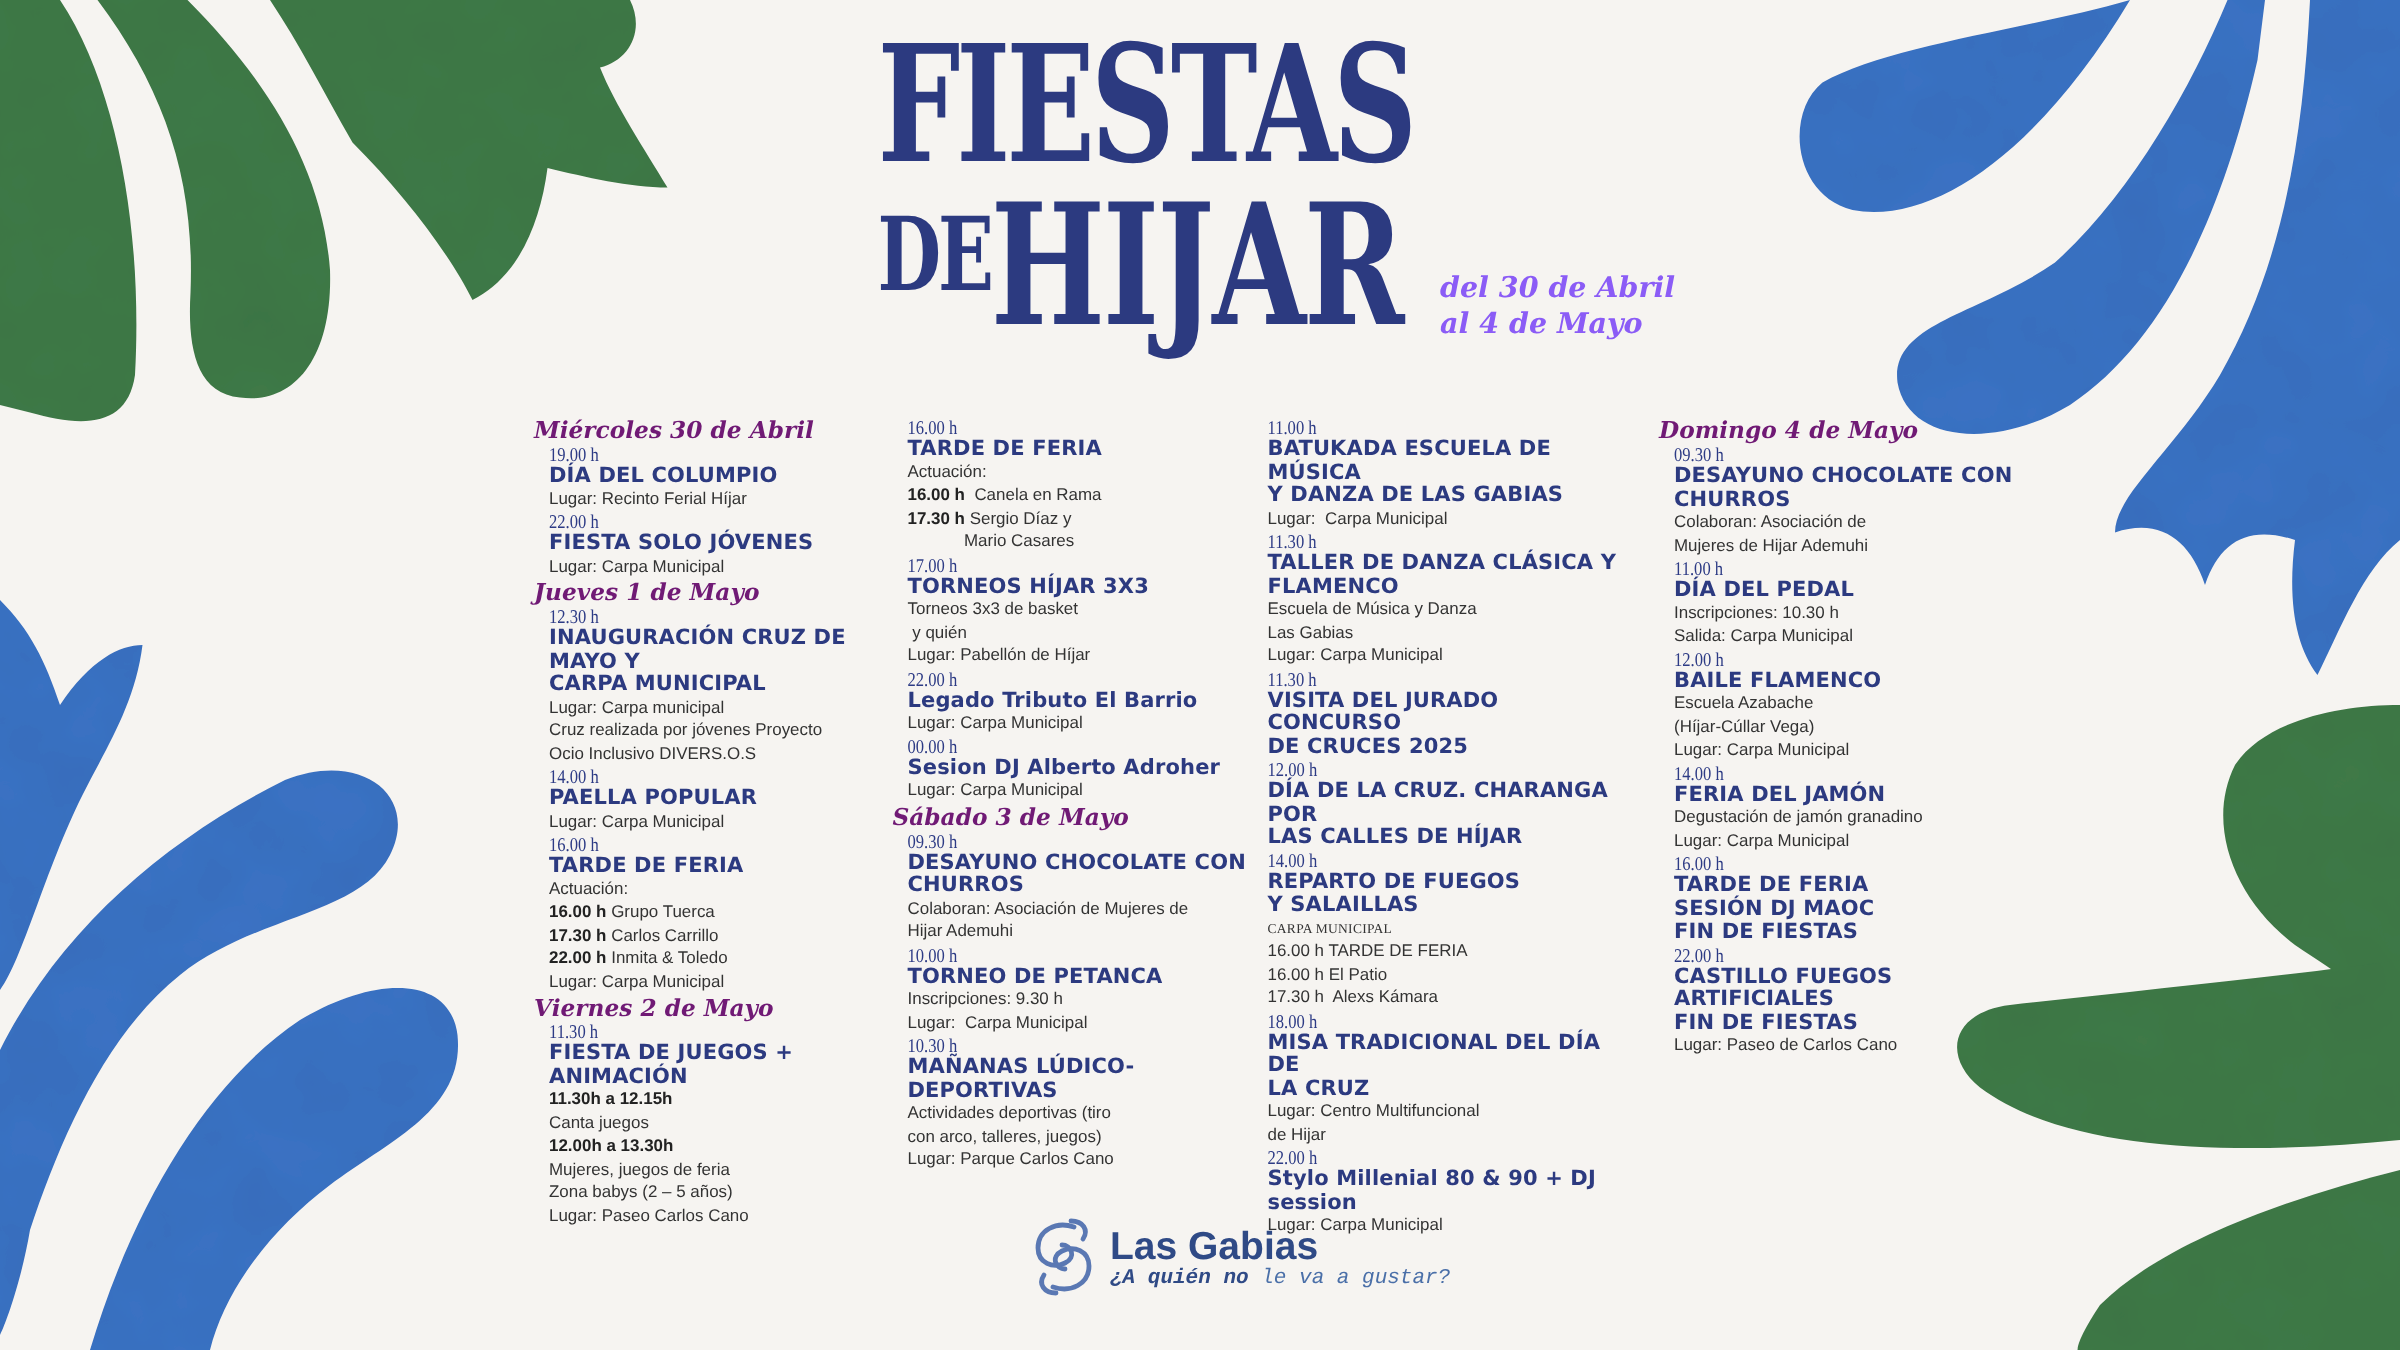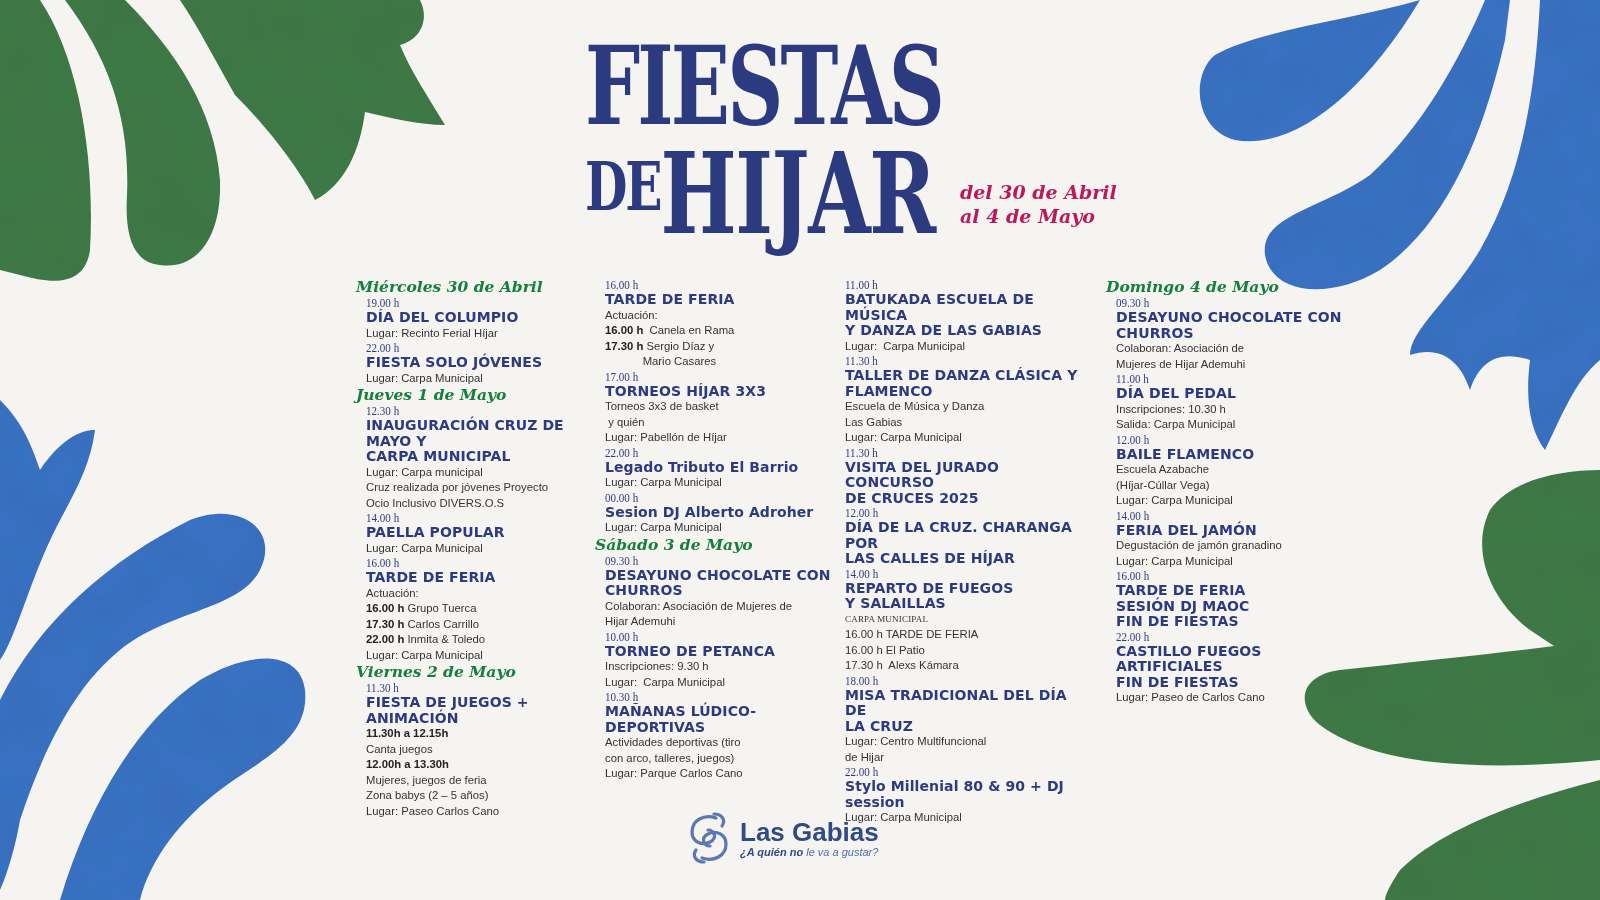--- a/index.html
+++ b/index.html
@@ -1,33 +1,33 @@
 <!DOCTYPE html>
 <html><head>
 <meta charset="utf-8">
 <style>
   html,body{margin:0;padding:0;}
   body{width:1600px;height:900px;overflow:hidden;background:#f6f4f1;position:relative;font-family:"DejaVu Sans",sans-serif;}
   .deco{position:absolute;top:0;left:0;width:1600px;height:900px;pointer-events:none;}
-  .title{position:absolute;left:585px;top:32px;color:#2c3a80;font-family:"DejaVu Serif",serif;font-weight:bold;line-height:1;}
+  .title{position:absolute;left:585px;top:16px;color:#2c3a80;font-family:"DejaVu Serif",serif;font-weight:bold;line-height:1;}
   .title .l1{font-size:108px;letter-spacing:-4px;transform:scaleX(0.72);transform-origin:left top;display:block;white-space:nowrap;}
   .title .l2{position:absolute;top:106px;left:0;white-space:nowrap;transform:scaleX(0.72);transform-origin:left top;}
   .title .de{font-size:68px;letter-spacing:-3px;vertical-align:top;position:relative;top:14px;}
   .title .hijar{font-size:112px;letter-spacing:-2px;}
-  .dates{position:absolute;left:960px;top:180px;font-family:"DejaVu Serif",serif;font-style:italic;font-weight:bold;color:#be185d;font-size:19px;line-height:24px;}
+  .dates{position:absolute;left:960px;top:180px;font-family:"DejaVu Serif",serif;font-style:italic;font-weight:bold;color:#8b5cf6;font-size:19px;line-height:24px;}
   .col{position:absolute;top:278px;width:235px;}
-  .day{font-family:"DejaVu Serif",serif;font-style:italic;font-weight:bold;color:#15803d;font-size:15.5px;line-height:18px;margin-left:-10px;}
+  .day{font-family:"DejaVu Serif",serif;font-style:italic;font-weight:bold;color:#701a75;font-size:15.5px;line-height:18px;margin-left:-10px;}
   .time{font-family:"Liberation Serif",serif;color:#2d3b85;font-size:13px;line-height:14px;transform:scaleX(0.85);transform-origin:left;}
   .ev{font-family:"DejaVu Sans",sans-serif;font-weight:bold;color:#2c3a80;font-size:14px;line-height:15.5px;letter-spacing:0.1px;}
   .ln{font-family:Liberation Sans, sans-serif;color:#333;font-size:11.3px;line-height:15.5px;white-space:pre;}
   .ln b{font-weight:bold;color:#222;}
   .ln.small{font-size:9px;font-family:"Liberation Serif",serif;letter-spacing:0.2px;color:#333;}
   .logo{position:absolute;left:686px;top:812px;display:flex;align-items:center;}
   .logo .name{font-family:"Liberation Sans",sans-serif;font-size:26px;font-weight:bold;color:#2f4a86;line-height:28px;}
-  .logo .tag{font-family:Liberation Sans, sans-serif;font-size:11px;color:#4a6fa8;font-style:italic;}
+  .logo .tag{font-family:Liberation Mono, monospace;font-size:14px;color:#4a6fa8;font-style:italic;}
   .logo .tag b{color:#2f4a86;}
 </style>
 </head>
 <body>
 
 <svg class="deco" viewBox="0 0 1600 900" xmlns="http://www.w3.org/2000/svg">
   <defs>
     <filter id="wc">
         <feTurbulence type="fractalNoise" baseFrequency="0.02" numOctaves="3" seed="3"></feTurbulence>
         <feColorMatrix type="saturate" values="0"></feColorMatrix>

